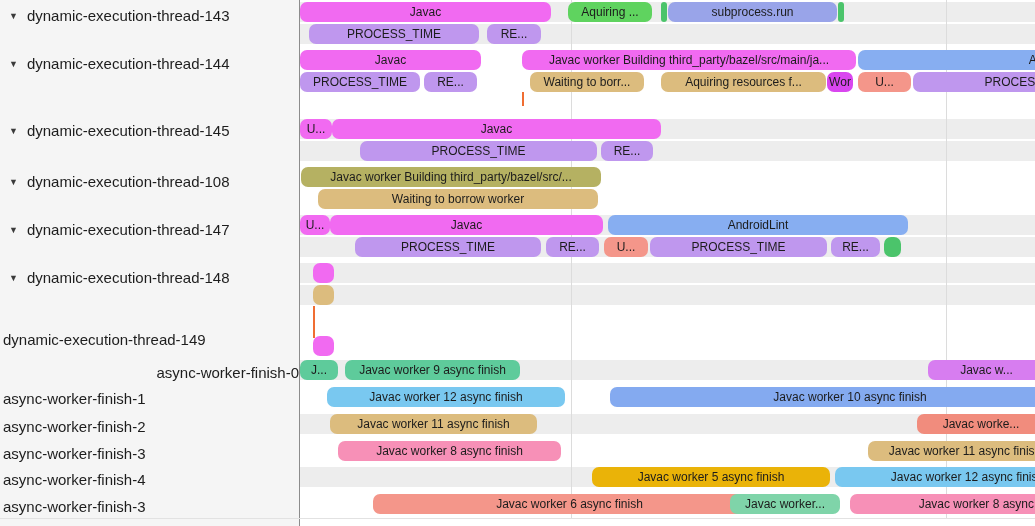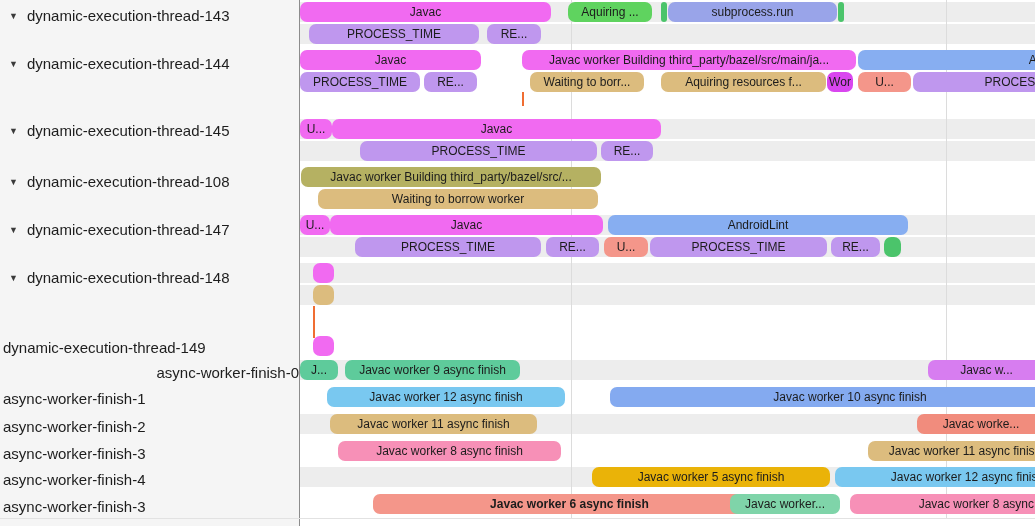--- a/index.html
+++ b/index.html
@@ -86,21 +86,21 @@
       <div class="slice" title="Javac worker 12 async finish" style="top: 387px; left: 27px; width: 238px; background: rgb(121, 200, 240);">Javac worker 12 async finish</div>
       <div class="slice" title="Javac worker 10 async finish" style="top: 387px; left: 310px; width: 480px; background: rgb(132, 170, 240);">Javac worker 10 async finish</div>
       <div class="lane-strip" style="top: 414px; background: rgb(237, 237, 237);"></div>
       <div class="slice" title="Javac worker 11 async finish" style="top: 414px; left: 30px; width: 207px; background: rgb(220, 188, 126);">Javac worker 11 async finish</div>
       <div class="slice" title="Javac worke..." style="top: 414px; left: 617px; width: 128px; background: rgb(241, 140, 125);">Javac worke...</div>
       <div class="slice" title="Javac worker 8 async finish" style="top: 441px; left: 38px; width: 223px; background: rgb(247, 144, 183);">Javac worker 8 async finish</div>
       <div class="slice" title="Javac worker 11 async finish" style="top: 441px; left: 568px; width: 194px; background: rgb(220, 188, 126);">Javac worker 11 async finish</div>
       <div class="lane-strip" style="top: 467px; background: rgb(237, 237, 237);"></div>
       <div class="slice" title="Javac worker 5 async finish" style="top: 467px; left: 292px; width: 238px; background: #eab308;">Javac worker 5 async finish</div>
       <div class="slice" title="Javac worker 12 async finish" style="top: 467px; left: 535px; width: 265px; background: rgb(121, 200, 240);">Javac worker 12 async finish</div>
-      <div class="slice" title="Javac worker 6 async finish" style="top: 494px; left: 73px; width: 393px; background: rgb(244, 150, 138); font-weight: bold;">Javac worker 6 async finish</div>
+      <div class="slice" title="Javac worker 6 async finish" style="top: 494px; left: 73px; width: 393px; background: rgb(244, 150, 138);">Javac worker 6 async finish</div>
       <div class="slice" title="Javac worker..." style="top: 494px; left: 430px; width: 110px; background: rgb(127, 212, 169);">Javac worker...</div>
       <div class="slice" title="Javac worker 8 async finish" style="top: 494px; left: 550px; width: 284px; background: rgb(247, 144, 183);">Javac worker 8 async finish</div>
     </div>
   <div class="sidebar">
       <div class="track-label-row" style="top: 6px;">
         <span class="collapser">▼</span>
         <span class="track-name">dynamic-execution-thread-143</span>
       </div>
       <div class="track-label-row" style="top: 54px;">
         <span class="collapser">▼</span>
@@ -115,21 +115,21 @@
         <span class="track-name">dynamic-execution-thread-108</span>
       </div>
       <div class="track-label-row" style="top: 220px;">
         <span class="collapser">▼</span>
         <span class="track-name">dynamic-execution-thread-147</span>
       </div>
       <div class="track-label-row" style="top: 268px;">
         <span class="collapser">▼</span>
         <span class="track-name">dynamic-execution-thread-148</span>
       </div>
-      <div class="track-label-row no-collapser" style="top: 338px; align-items: center;">
+      <div class="track-label-row no-collapser" style="top: 330px; align-items: center;">
         <span class="track-name">dynamic-execution-thread-149</span>
       </div>
       <div class="track-label-row no-collapser" style="top: 363px; justify-content: flex-end;">
         <span class="track-name">async-worker-finish-0</span>
       </div>
       <div class="track-label-row no-collapser" style="top: 389px;">
         <span class="track-name">async-worker-finish-1</span>
       </div>
       <div class="track-label-row no-collapser" style="top: 417px;">
         <span class="track-name">async-worker-finish-2</span>

